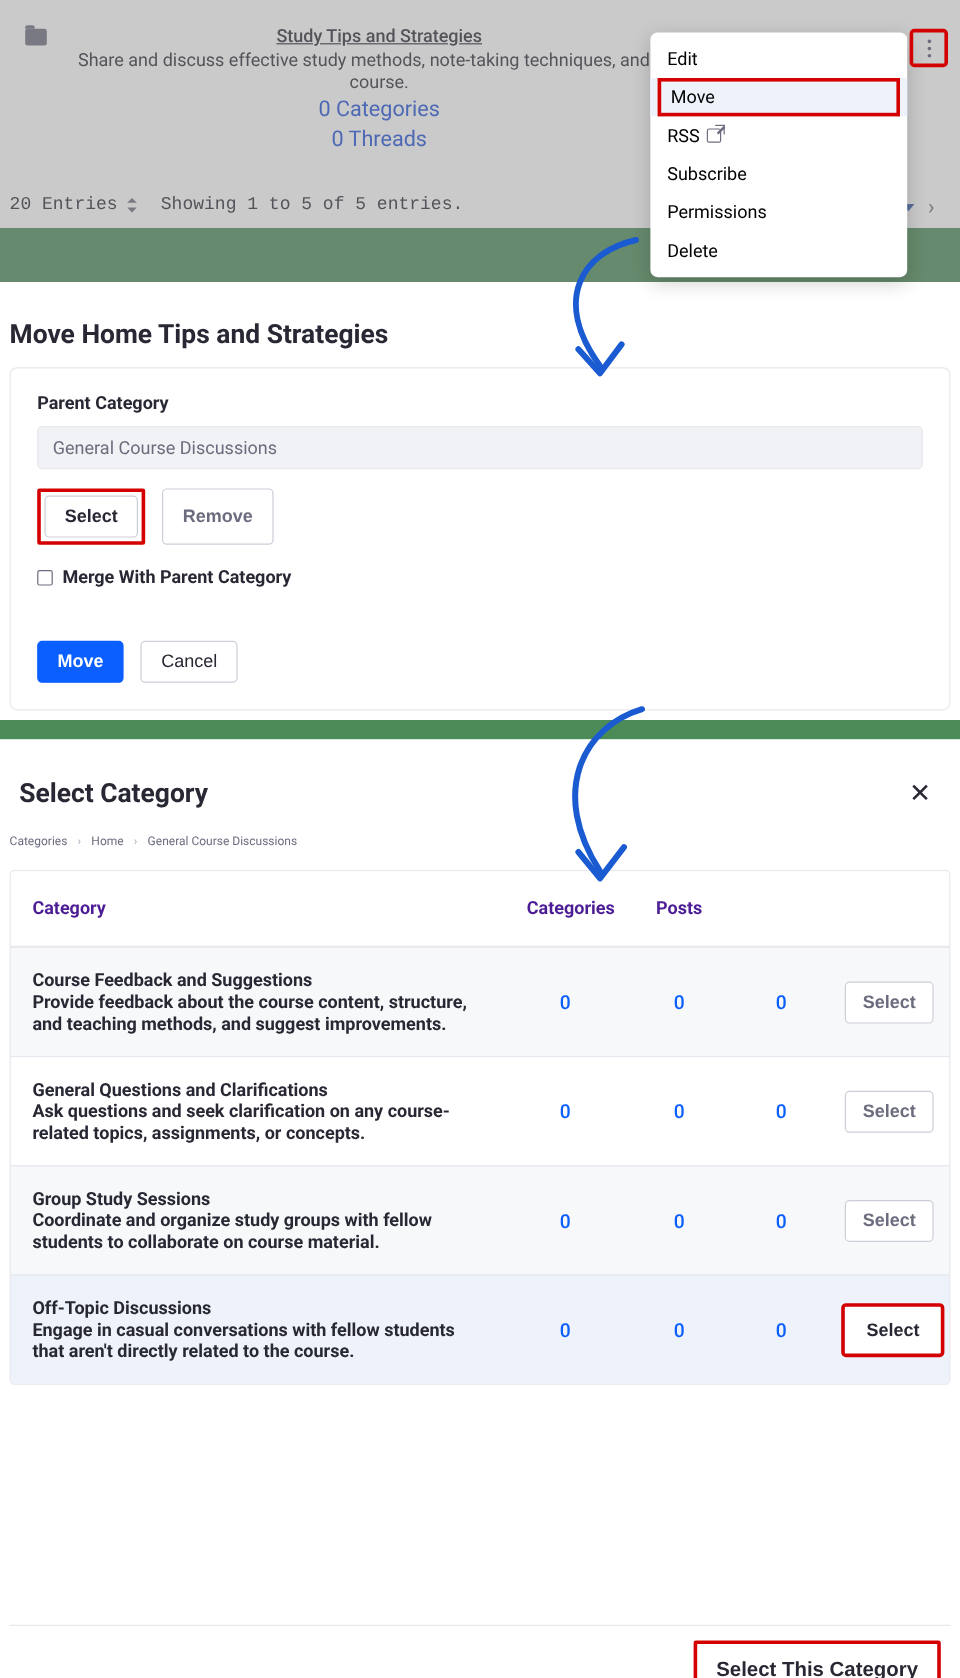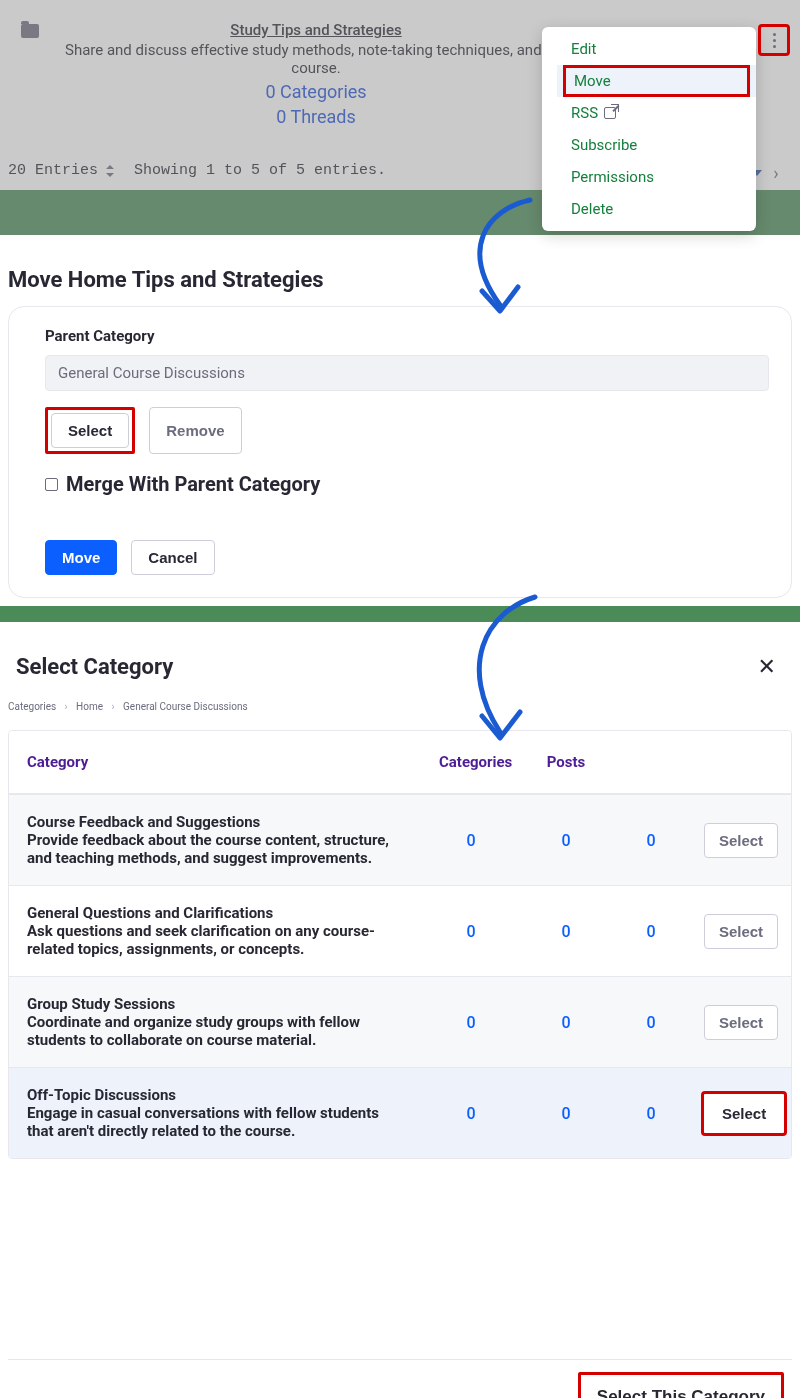--- a/index.html
+++ b/index.html
@@ -87,22 +87,22 @@
   .kebab-dots span{width:3px;height:3px;background:#6b6c7e;border-radius:50%;}
   .red-box{ border:3px solid #d40000; }
 
   
   .dropdown{
     position:absolute; top:27px; right:44px; width:214px;
     background:#fff; border-radius:6px; box-shadow:0 4px 16px rgba(0,0,0,.18);
     padding:6px 0; z-index:5;
   }
   .dropdown .item{
-    padding:7px 14px; font-size:15px; color:#15803d; cursor:pointer;
-    display:flex;align-items:center;gap:6px;margin-left:15px;
+    padding:7px 14px; font-size:15px; color:#000000; cursor:pointer;
+    display:flex;align-items:center;gap:6px;
   }
   .dropdown .item.hl{ background:#eef2fa; }
   .dropdown .item.redbox-wrap{ padding:0;}
   .dropdown .item.redbox-wrap .inner{
     margin:0 6px; border:3px solid #d40000; padding:4px 8px;width:100%;
   }
   .ext-icon{
     display:inline-block;width:12px;height:12px;border:1.5px solid #6b6c7e;position:relative;border-radius:2px;
   }
   .ext-icon:after{content:"";position:absolute;top:-4px;right:-4px;width:7px;height:7px;border-top:1.5px solid #6b6c7e;border-right:1.5px solid #6b6c7e;}
@@ -113,36 +113,36 @@
   .arrow-svg{position:absolute;pointer-events:none;}
 
   
   .panel2 {
     padding: 8px 8px 0 8px;
   }
   .panel2 h2{
     font-size:22px; font-weight:700; padding:24px 0 14px 0;
   }
   .card{
-    border:1px solid #e7e7ed; border-radius:16px; padding:20px 22px 22px 36px;
+    border:1px solid #e7e7ed; border-radius:6px; padding:20px 22px 22px 22px;
   }
   .label{ font-size:15px; font-weight:700; margin-bottom:10px;}
   .ro-input{
     width:100%; background:#f1f2f5; border:1px solid #e7e7ed; border-radius:4px;
     padding:8px 12px; color:#6b6c7e; font-size:15px;
   }
   .btn{
     display:inline-flex;align-items:center;justify-content:center;
     border:1px solid #cdced9; border-radius:4px; background:#fff;
     padding:8px 16px; font-size:15px; font-weight:700; color:#272833; cursor:pointer;
   }
   .btn.primary{ background:#0b5fff; border-color:#0b5fff; color:#fff;}
   .btn-row{ display:flex; gap:14px; margin-top:16px;}
   .select-red-wrap{ display:inline-block; border:3px solid #d40000; padding:3px; border-radius:2px;}
-  .chk-row{ margin-top:18px; display:flex;align-items:center;gap:8px; font-size:20px; font-weight:700;}
+  .chk-row{ margin-top:18px; display:flex;align-items:center;gap:8px; font-size:15px; font-weight:700;}
   .chk{ width:13px;height:13px;border:1.5px solid #6b6c7e;border-radius:2px;}
 
   .panel2-bot{height:8px;}
   .green-strip2{height:16px;background:#4a8b57;}
 
   
   .panel3{ padding:12px 8px 0 8px; }
   .modal-head{
     display:flex;justify-content:space-between;align-items:center;
     padding:16px 8px 10px 8px;
@@ -264,21 +264,21 @@
         <button class="btn">Select</button>
       </span>
       <button class="btn" style="font-weight:700;color:#6b6c7e;">Remove</button>
     </div>
     <div class="chk-row">
       <span class="chk"></span>
       <span>Merge With Parent Category</span>
     </div>
     <div class="btn-row" style="margin-top:44px;">
       <button class="btn primary">Move</button>
-      <button class="btn" style="font-weight:700;">Cancel</button>
+      <button class="btn" style="font-weight:400;">Cancel</button>
     </div>
   </div>
   <div class="panel2-bot"></div>
 </div>
 <div class="green-strip2"></div>
 
 <div class="arrow-wrap">
   <svg class="arrow-svg" style="left:440px;top:-30px;" width="140" height="160" viewBox="0 0 140 160">
     <path d="M95 5 C 45 20, 18 75, 60 140" stroke="#1b5bd1" stroke-width="5" fill="none" stroke-linecap="round"></path>
     <path d="M42 124 L60 146 L80 120" stroke="#1b5bd1" stroke-width="5" fill="none" stroke-linecap="round" stroke-linejoin="round"></path>

